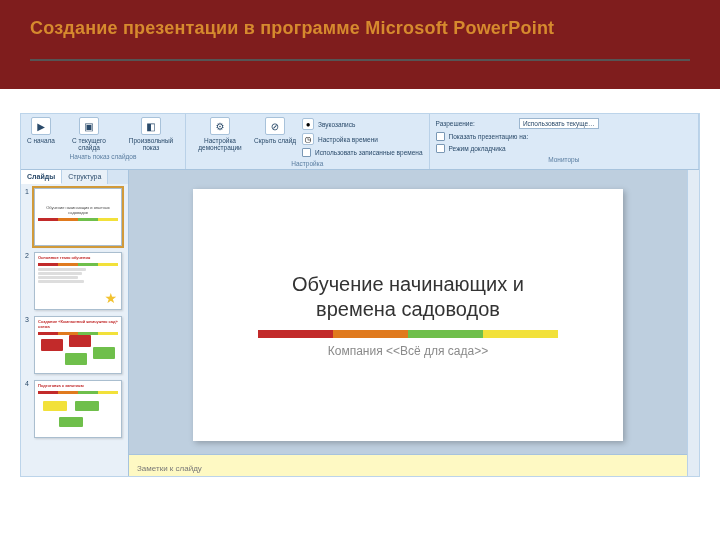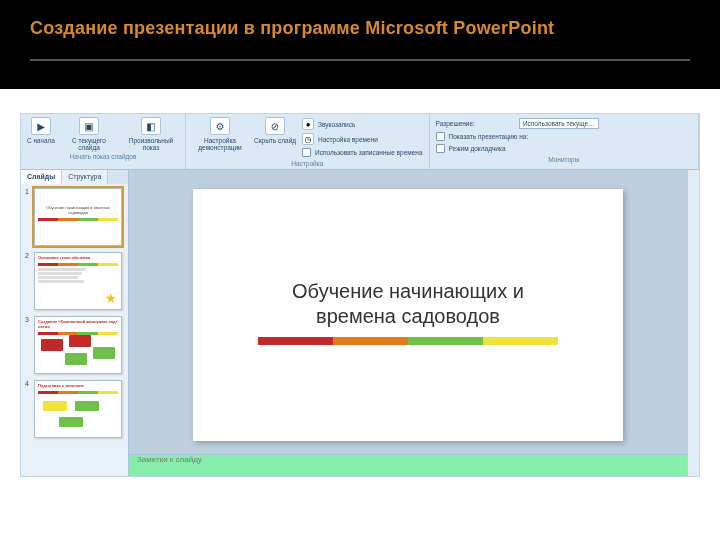--- a/index.html
+++ b/index.html
@@ -1,17 +1,17 @@
 <!DOCTYPE html>
 <html><head>
 <meta charset="utf-8">
 <style>
   * { box-sizing: border-box; margin: 0; padding: 0; }
   body { font-family: "Segoe UI", Tahoma, sans-serif; background: #fff; width: 720px; height: 540px; overflow: hidden; }
-  .outer-black { background: #000000; padding: 18px 30px 28px 30px; }
+  .outer-black { background: #7f1d1d; padding: 18px 30px 28px 30px; }
   .page-title { color: #d68a2e; font-size: 18px; font-weight: 600; letter-spacing: 0.2px; }
   .hr-line { height: 2px; background: #555; margin-top: 20px; }
   .app-wrap { padding: 24px 20px 10px 20px; }
   .app { border: 1px solid #bcd4ea; background: #cfe3f6; font-size: 8px; position: relative; }
   
   .ribbon { display: flex; background: #dbe9f7; border-bottom: 1px solid #a7c3dd; }
   .rgroup { border-right: 1px solid #b9d1e8; padding: 3px 6px 2px 6px; display: flex; flex-direction: column; align-items: center; }
   .rgroup-row { display: flex; gap: 6px; align-items: flex-start; }
   .rbtn { display: flex; flex-direction: column; align-items: center; gap: 2px; color: #2a4a6a; width: auto; cursor: default; }
   .ricon { width: 20px; height: 18px; background: #fff; border: 1px solid #a8c2da; border-radius: 2px; display: flex; align-items: center; justify-content: center; font-size: 10px; }
@@ -33,21 +33,21 @@
   .thumb-num { font-size: 7px; color: #2a4a6a; width: 6px; }
   .thumb { width: 88px; height: 58px; background: #fff; border: 1px solid #aabecf; box-shadow: 1px 1px 2px rgba(0,0,0,0.15); position: relative; padding: 3px; }
   .thumb.sel { outline: 2px solid #d19a3a; }
   .editor { flex: 1; display: flex; flex-direction: column; }
   .canvas-area { flex: 1; background: #becfdf; display: flex; align-items: center; justify-content: center; padding: 10px 30px 4px 30px; }
   .slide { width: 430px; height: 252px; background: #fff; box-shadow: 2px 2px 6px rgba(0,0,0,0.25); display: flex; flex-direction: column; align-items: center; justify-content: center; }
   .slide-title { font-size: 20px; color: #333; text-align: center; line-height: 1.25; font-weight: 400; }
   .color-bar { display: flex; width: 300px; height: 8px; margin: 8px 0 6px 0; }
   .cb-seg { flex: 1; }
   .slide-sub { font-size: 12px; color: #8a8a8a; }
-  .notes { height: 22px; background: #86efac; border-top: 1px solid #a7c3dd; padding: 0 8px; font-size: 8px; color: #777; }
+  .notes { height: 22px; background: #fef9c3; border-top: 1px solid #a7c3dd; padding: 9px 8px; font-size: 8px; color: #777; }
   .scrollbar-v { width: 12px; background: #e3ecf5; border-left: 1px solid #b9d1e8; }
   
   .mini-line { height: 3px; margin: 1px 0; border-radius: 1px; }
   .mini-text { font-size: 4px; color: #444; line-height: 1.2; }
   .mini-strip { display: flex; height: 3px; margin: 2px 0; }
   .mini-strip div { flex: 1; }
   .star { color: #f2c230; font-size: 14px; position: absolute; right: 4px; bottom: 3px; }
   .box { position: absolute; border-radius: 1px; }
 </style>
 </head>
@@ -211,20 +211,21 @@
           <div class="slide-title">
             <span>Обучение начинающих и</span><br>
             <span>времена садоводов</span>
           </div>
           <div class="color-bar">
             <div class="cb-seg" style="background:#c22a2a"></div>
             <div class="cb-seg" style="background:#e07a1e"></div>
             <div class="cb-seg" style="background:#6fbf4b"></div>
             <div class="cb-seg" style="background:#f2e13a"></div>
           </div>
+          <div class="slide-sub">Компания &lt;&lt;Всё для сада&gt;&gt;</div>
         </div>
       </div>
       <div class="notes">Заметки к слайду</div>
     </div>
 
     <div class="scrollbar-v"></div>
   </div>
 </div>
 </div>
 

